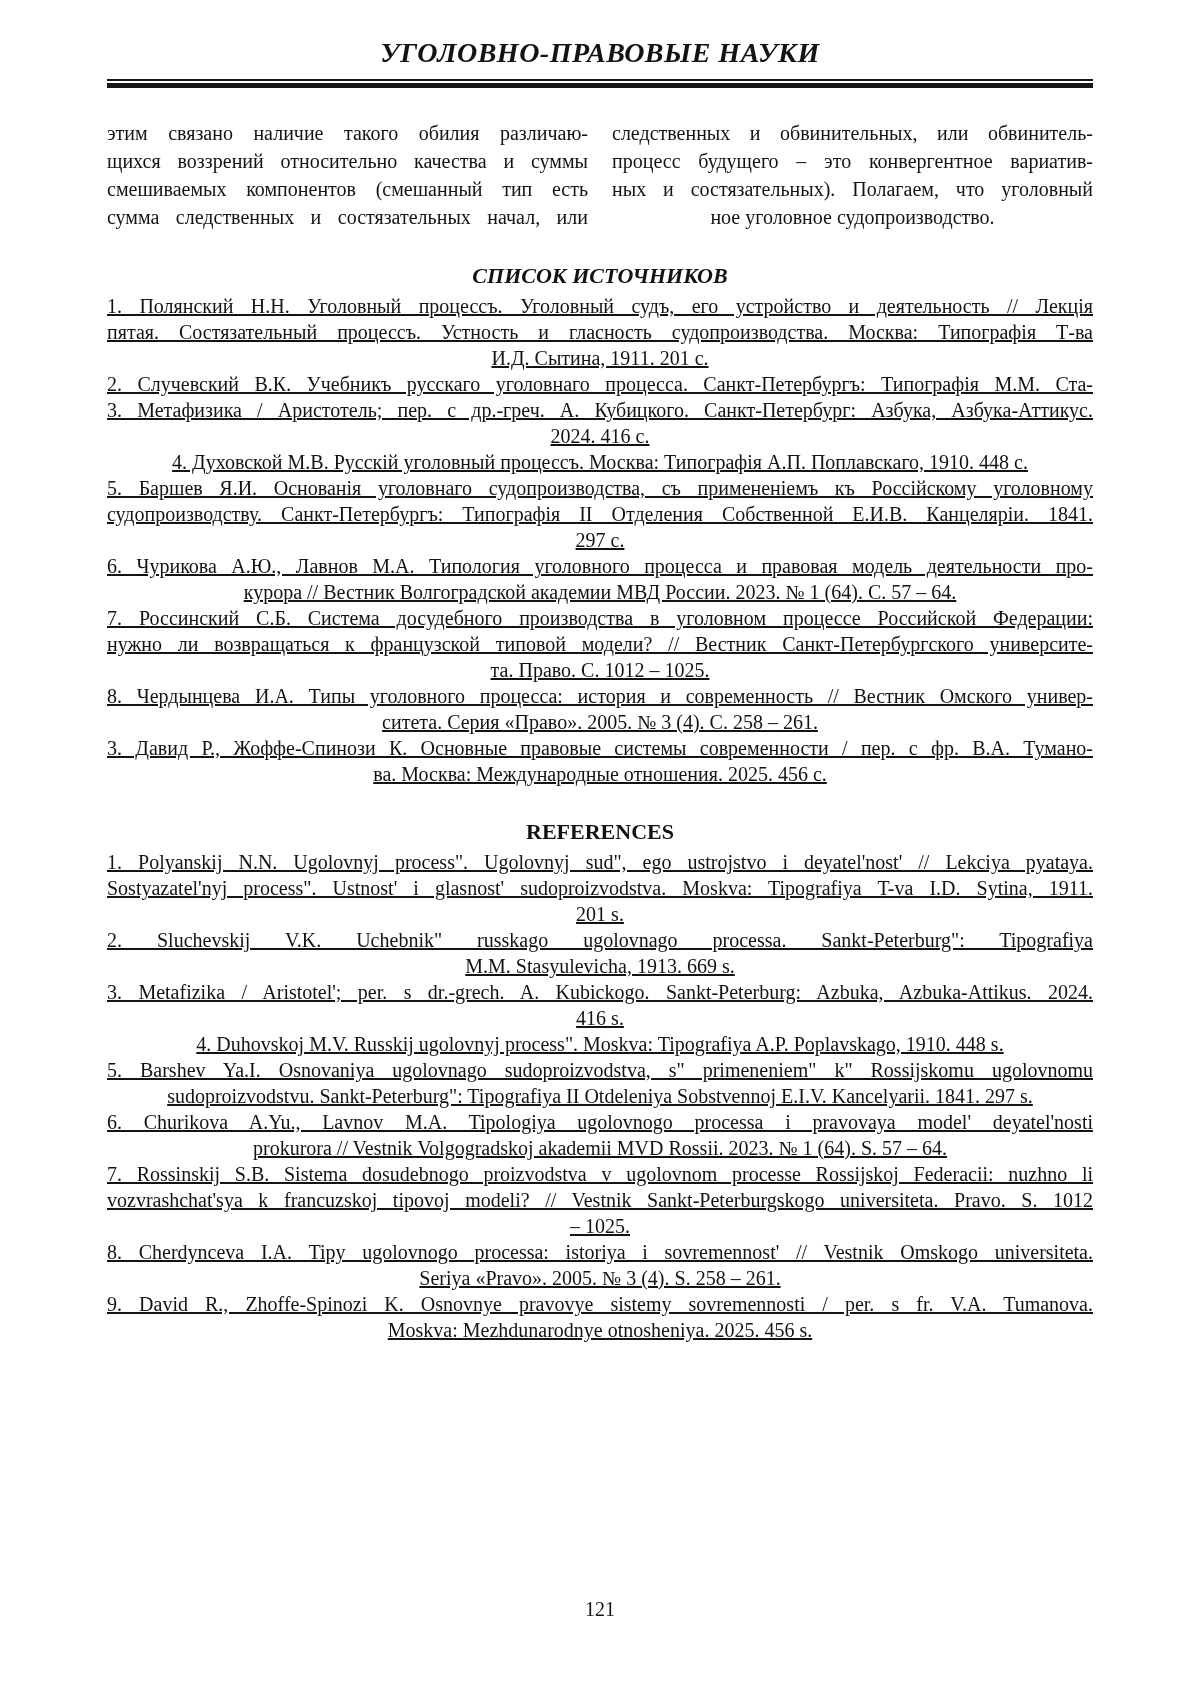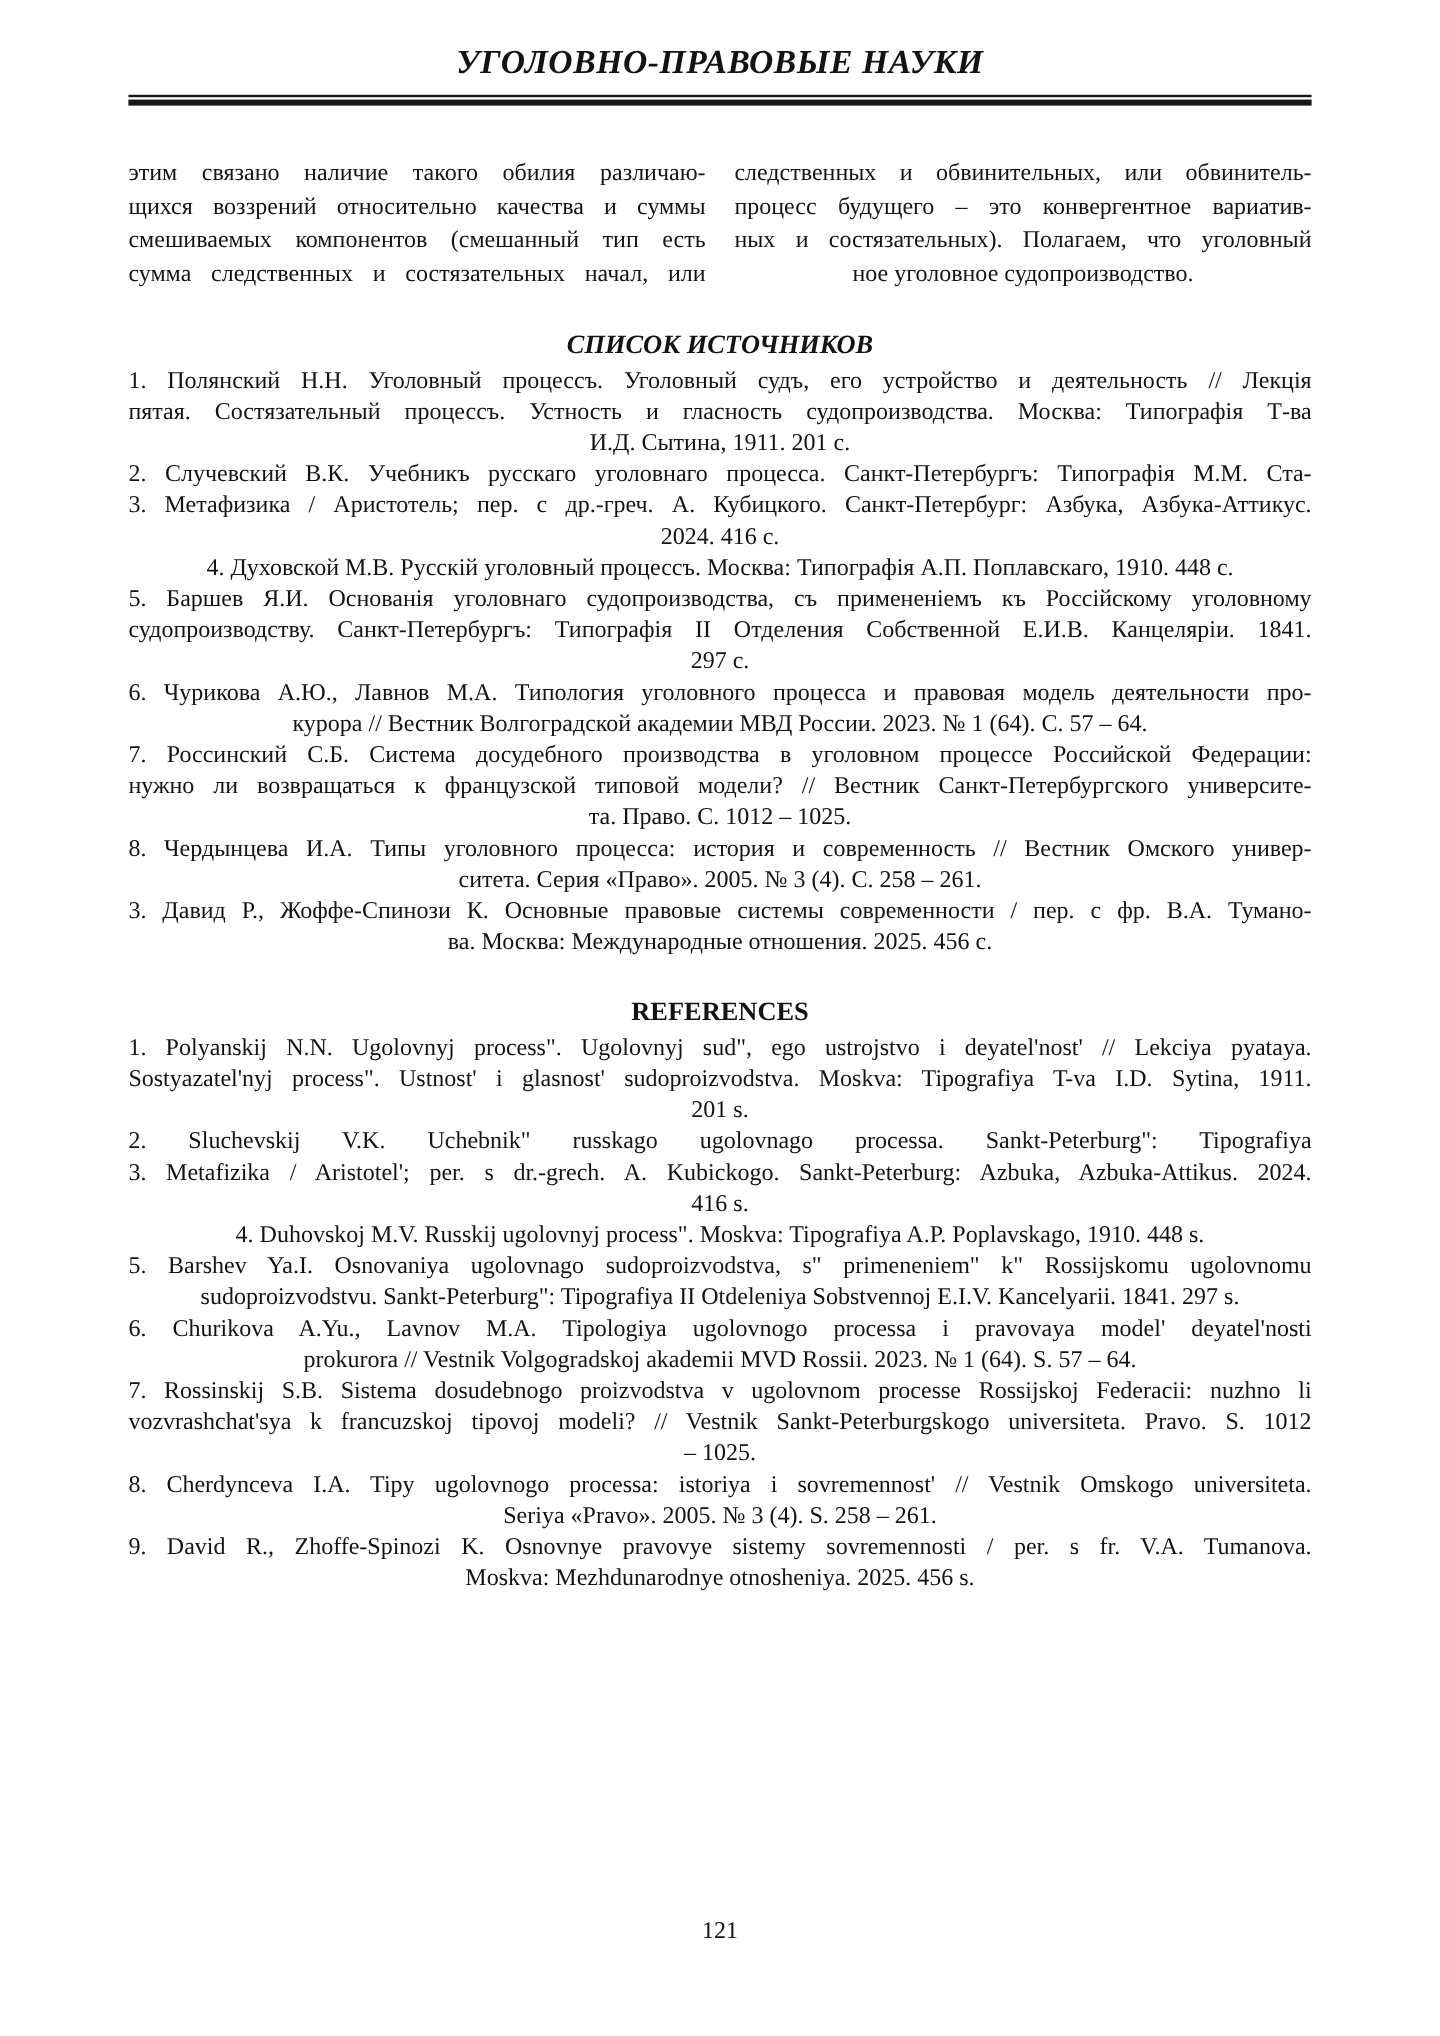--- a/index.html
+++ b/index.html
@@ -29,37 +29,38 @@
   }
   .rule {
     margin-top: 9px;
     height: 2px;
     border-top: 2px solid #161616;
     border-bottom: 5px solid #161616;
   }
   .intro {
     display: flex;
     gap: 24px;
-    margin-top: 42px;
+    margin-top: 31px;
     font-size: 20px;
     line-height: 28px;
   }
   .intro .col { flex: 1; min-width: 0; }
   .sec-heading {
     text-align: center;
     font-weight: bold;
     font-size: 22px;
     line-height: 26px;
   }
   .sec-heading.sources { margin-top: 32px; font-style: italic; }
   .sec-heading.refs    { margin-top: 32px; }
   .ref-list {
     font-size: 20px;
     line-height: 26px;
     margin-top: 4px;
+    text-decoration: underline;
   }
   .ref-item { margin: 0; }
   .tl { text-align: center; }
   .jl {
     text-align: justify;
     text-align-last: justify;
     -moz-text-align-last: justify;
   }
   .page-number {
     position: absolute;
@@ -139,20 +140,21 @@
   <div class="sec-heading refs">REFERENCES</div>
 
   <div class="ref-list">
       <div class="ref-item">
         <div class="tl jl">1. Polyanskij N.N. Ugolovnyj process". Ugolovnyj sud", ego ustrojstvo i deyatel'nost' // Lekciya pyataya.</div>
         <div class="tl jl">Sostyazatel'nyj process". Ustnost' i glasnost' sudoproizvodstva. Moskva: Tipografiya T-va I.D. Sytina, 1911.</div>
         <div class="tl">201 s.</div>
       </div>
       <div class="ref-item">
         <div class="tl jl">2. Sluchevskij V.K. Uchebnik" russkago ugolovnago processa. Sankt-Peterburg": Tipografiya</div>
+        <div class="tl">M.M. Stasyulevicha, 1913. 669 s.</div>
       </div>
       <div class="ref-item">
         <div class="tl jl">3. Metafizika / Aristotel'; per. s dr.-grech. A. Kubickogo. Sankt-Peterburg: Azbuka, Azbuka-Attikus. 2024.</div>
         <div class="tl">416 s.</div>
       </div>
       <div class="ref-item">
         <div class="tl">4. Duhovskoj M.V. Russkij ugolovnyj process". Moskva: Tipografiya A.P. Poplavskago, 1910. 448 s.</div>
       </div>
       <div class="ref-item">
         <div class="tl jl">5. Barshev Ya.I. Osnovaniya ugolovnago sudoproizvodstva, s" primeneniem" k" Rossijskomu ugolovnomu</div>

